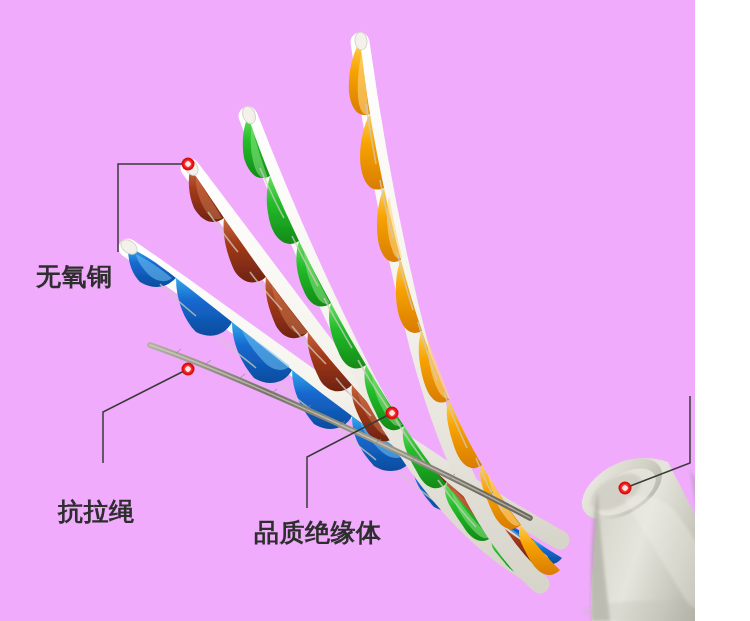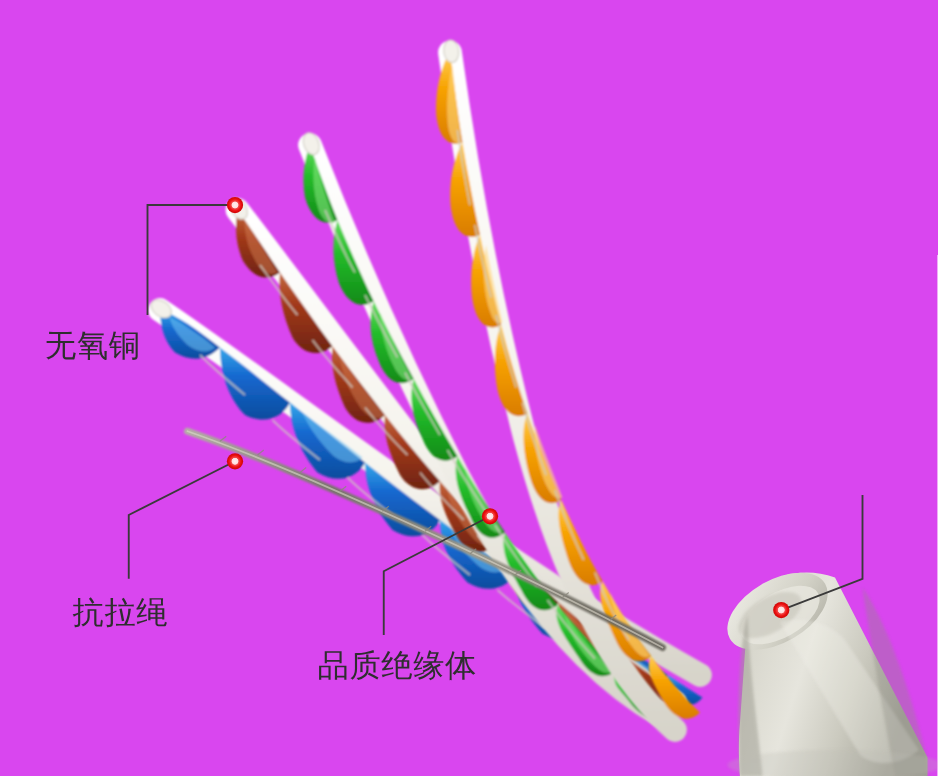--- a/index.html
+++ b/index.html
@@ -3,45 +3,46 @@
 <meta charset="utf-8">
 <title>Network Cable Diagram</title>
 <style>
   html, body {
     margin: 0;
     padding: 0;
     background: #ffffff;
   }
   #stage {
     position: relative;
-    width: 750px;
+    width: 695px;
     height: 621px;
-    background: #d946ef;
+    background: #f0abfc;
     overflow: hidden;
     font-family: "DejaVu Sans", "Liberation Sans", sans-serif;
+    font-weight: bold;
   }
   #art {
     position: absolute;
     left: 0; top: 0;
     width: 750px; height: 621px;
   }
   .label {
     position: absolute;
     font-family: "DejaVu Sans", "Liberation Sans", sans-serif;
     font-size: 25px;
     line-height: 30px;
     color: #2e2e2e;
     white-space: nowrap;
     letter-spacing: 0.5px;
   }
   .label-latin {
     letter-spacing: 0px;
   }
   #lbl-copper   { left: 36px;  top: 262px; }
-  #lbl-ripcord  { left: 58px;  top: 475px; text-align: right; }
+  #lbl-ripcord  { left: 58px;  top: 497px; text-align: right; }
   #lbl-insul    { left: 254px; top: 518px; }
   #lbl-pvc      { left: 632px; top: 362px; }
 </style>
 </head>
 <body>
 
 <div id="stage">
 
   <svg id="art" viewBox="0 0 750 621" xmlns="http://www.w3.org/2000/svg">
     <defs>

